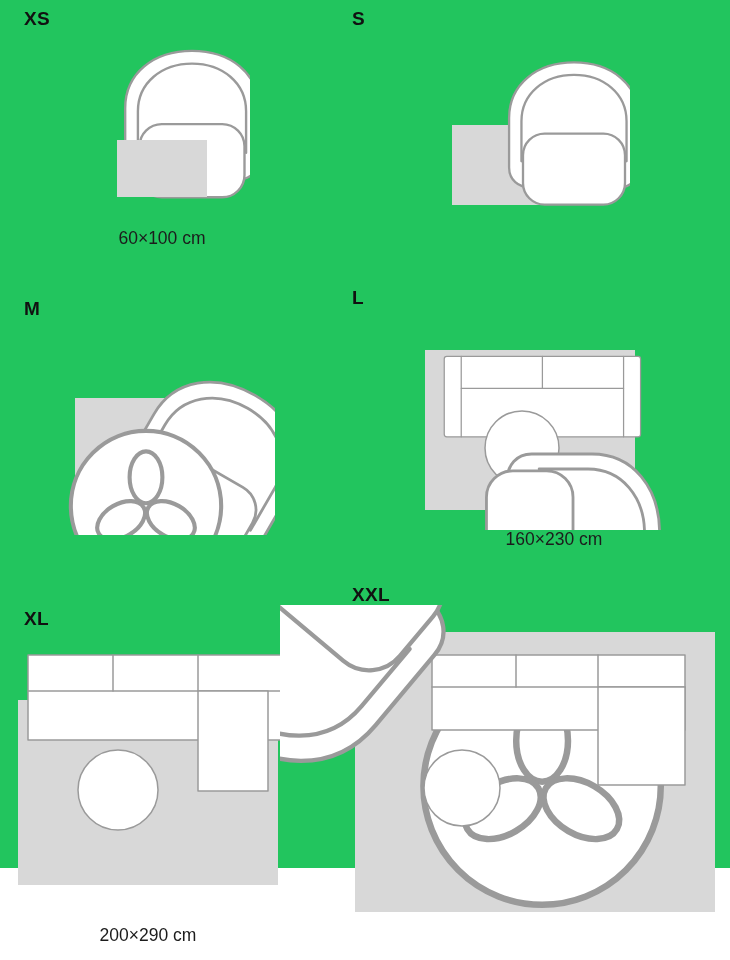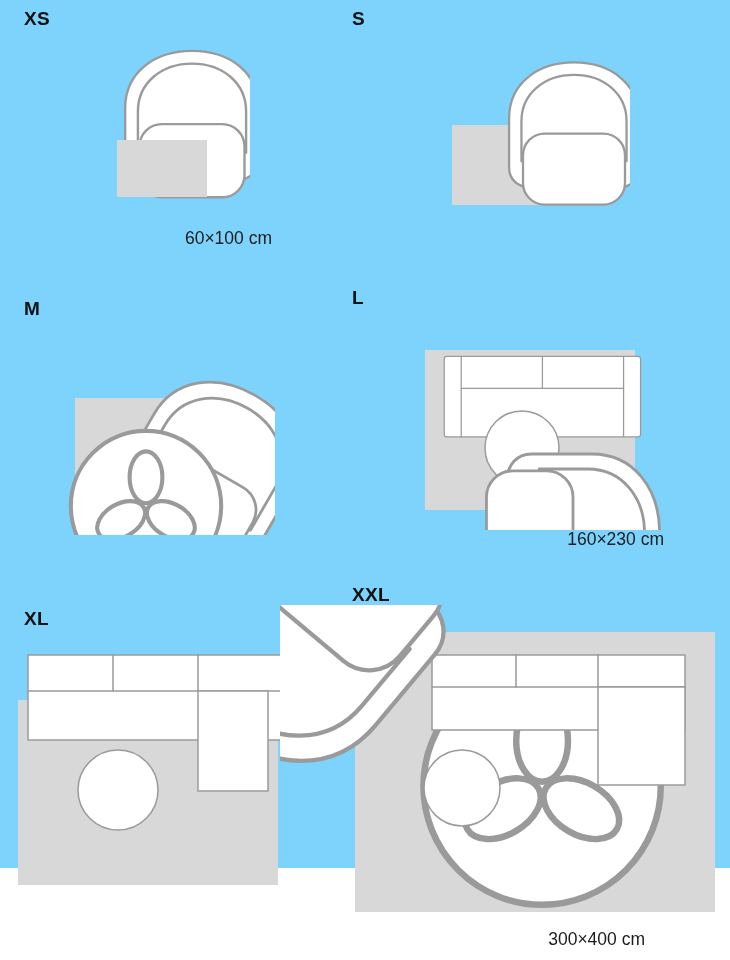--- a/index.html
+++ b/index.html
@@ -3,32 +3,32 @@
 <meta charset="utf-8">
 <style>
   * { margin:0; padding:0; box-sizing:border-box; }
   html,body { width:730px; height:960px; }
   body {
     background:#ffffff;
     font-family:"Liberation Sans", sans-serif;
     position:relative;
     overflow:hidden;
   }
-  .page { position:relative; width:730px; height:868px; background:#7dd3fc; }
+  .page { position:relative; width:730px; height:868px; background:#22c55e; }
   .size-label {
     position:absolute;
     font-size:19px;
     font-weight:700;
     color:#111111;
     letter-spacing:.3px;
   }
   .dim-label {
     position:absolute;
     width:220px;
-    text-align:right;
+    text-align:center;
     font-size:17.5px;
     color:#1c1c1c;
   }
   .diagram { position:absolute; display:block; }
   .rug  { fill:#d8d8d8; }
   .furn { fill:#ffffff; stroke:#9a9a9a; stroke-width:1.5px; stroke-linejoin:round; }
   .furn-line { fill:none; stroke:#9a9a9a; stroke-width:1.5px; stroke-linecap:round; }
 </style>
 </head>
 <body>
@@ -94,30 +94,30 @@
     <rect class="rug" x="8" y="60" width="260" height="185"></rect>
     <g transform="translate(18,15)">
       <rect class="furn" x="0" y="0" width="255" height="85"></rect>
       <line class="furn-line" x1="0" y1="36" x2="255" y2="36"></line>
       <line class="furn-line" x1="85" y1="0" x2="85" y2="36"></line>
       <line class="furn-line" x1="170" y1="0" x2="170" y2="36"></line>
       <rect class="furn" x="170" y="36" width="70" height="100"></rect>
     </g>
     <circle class="furn" cx="108" cy="150" r="40"></circle>
   </svg>
+  <div class="dim-label" style="left:38px; top:925px">200×290 cm</div>
 
   <div class="size-label" style="left:352px; top:584px">XXL</div>
   <svg class="diagram" style="left:280px; top:605px" width="450" height="332" viewBox="0 0 450 332">
     <rect class="rug" x="75" y="27" width="360" height="280"></rect>
     <use href="#sym-plant" transform="translate(86.6,51.6) scale(0.78)"></use>
     <g transform="translate(152,50)">
       <rect class="furn" x="0" y="0" width="253" height="75"></rect>
       <line class="furn-line" x1="0" y1="32" x2="253" y2="32"></line>
       <line class="furn-line" x1="84" y1="0" x2="84" y2="32"></line>
       <line class="furn-line" x1="166" y1="0" x2="166" y2="32"></line>
       <rect class="furn" x="166" y="32" width="87" height="98"></rect>
     </g>
     <circle class="furn" cx="182" cy="183" r="38"></circle>
     <use href="#sym-armchair" transform="translate(80,210) rotate(-140) scale(0.95) translate(-50,-56)"></use>
   </svg>
-  <div class="dim-label" style="left:425px; top:929px">300×400 cm</div>
 
 </div>
 
 </body></html>

